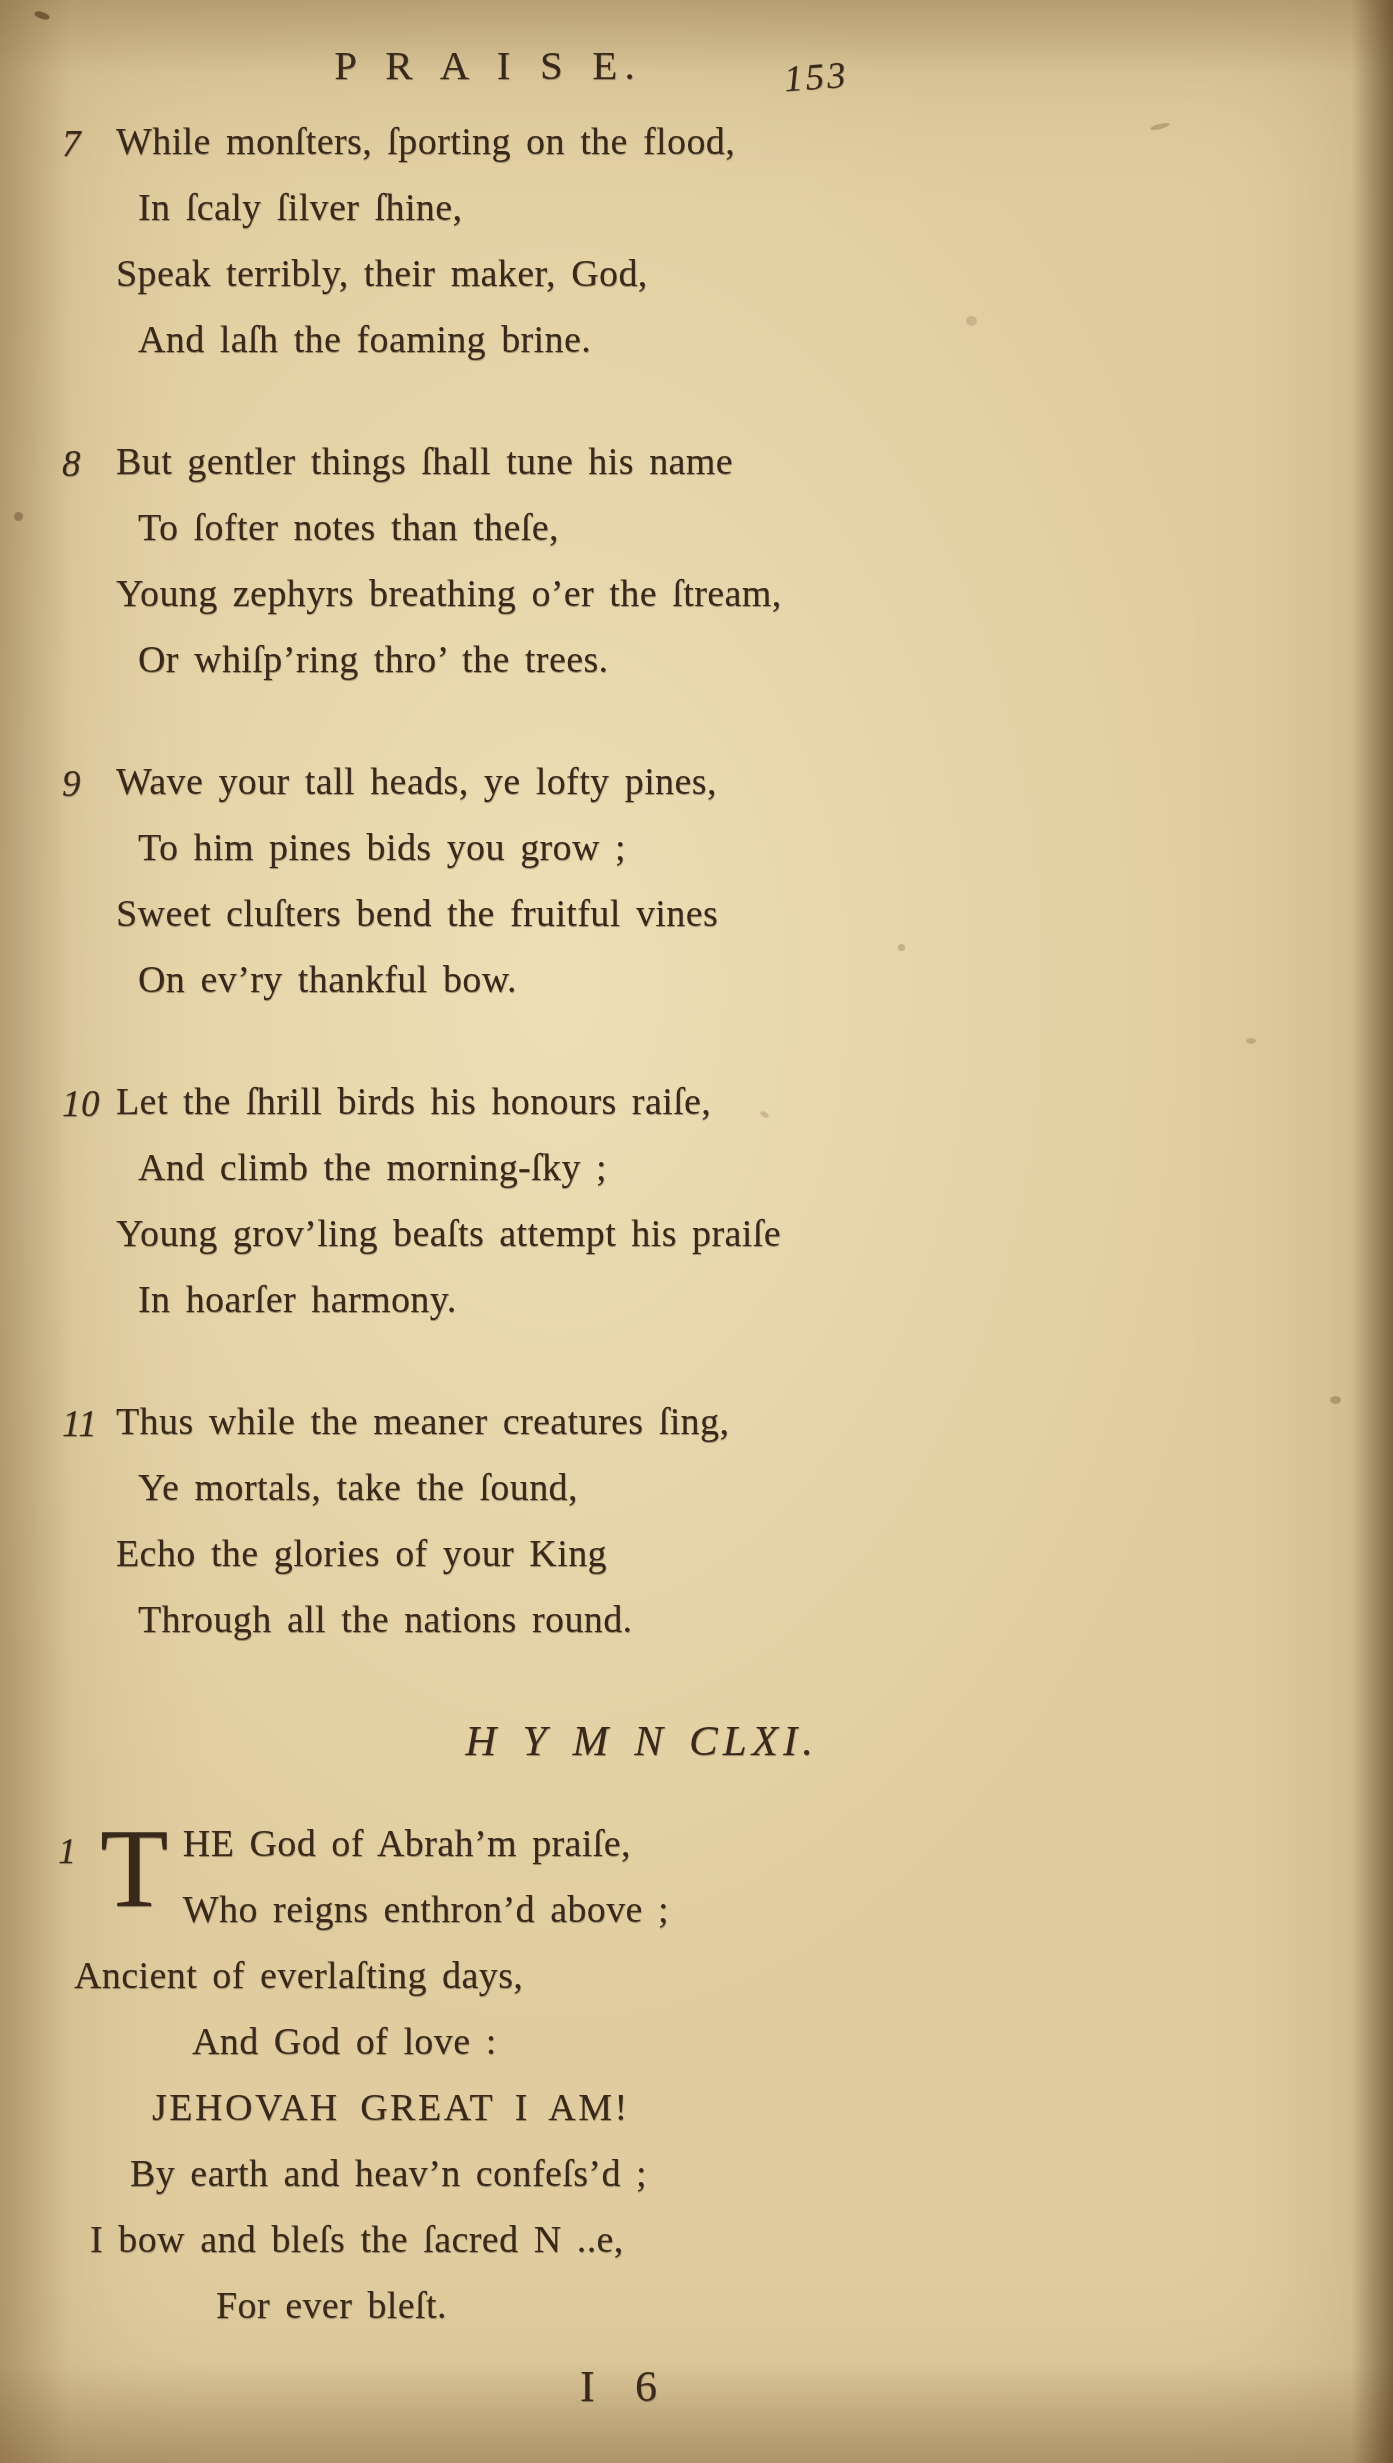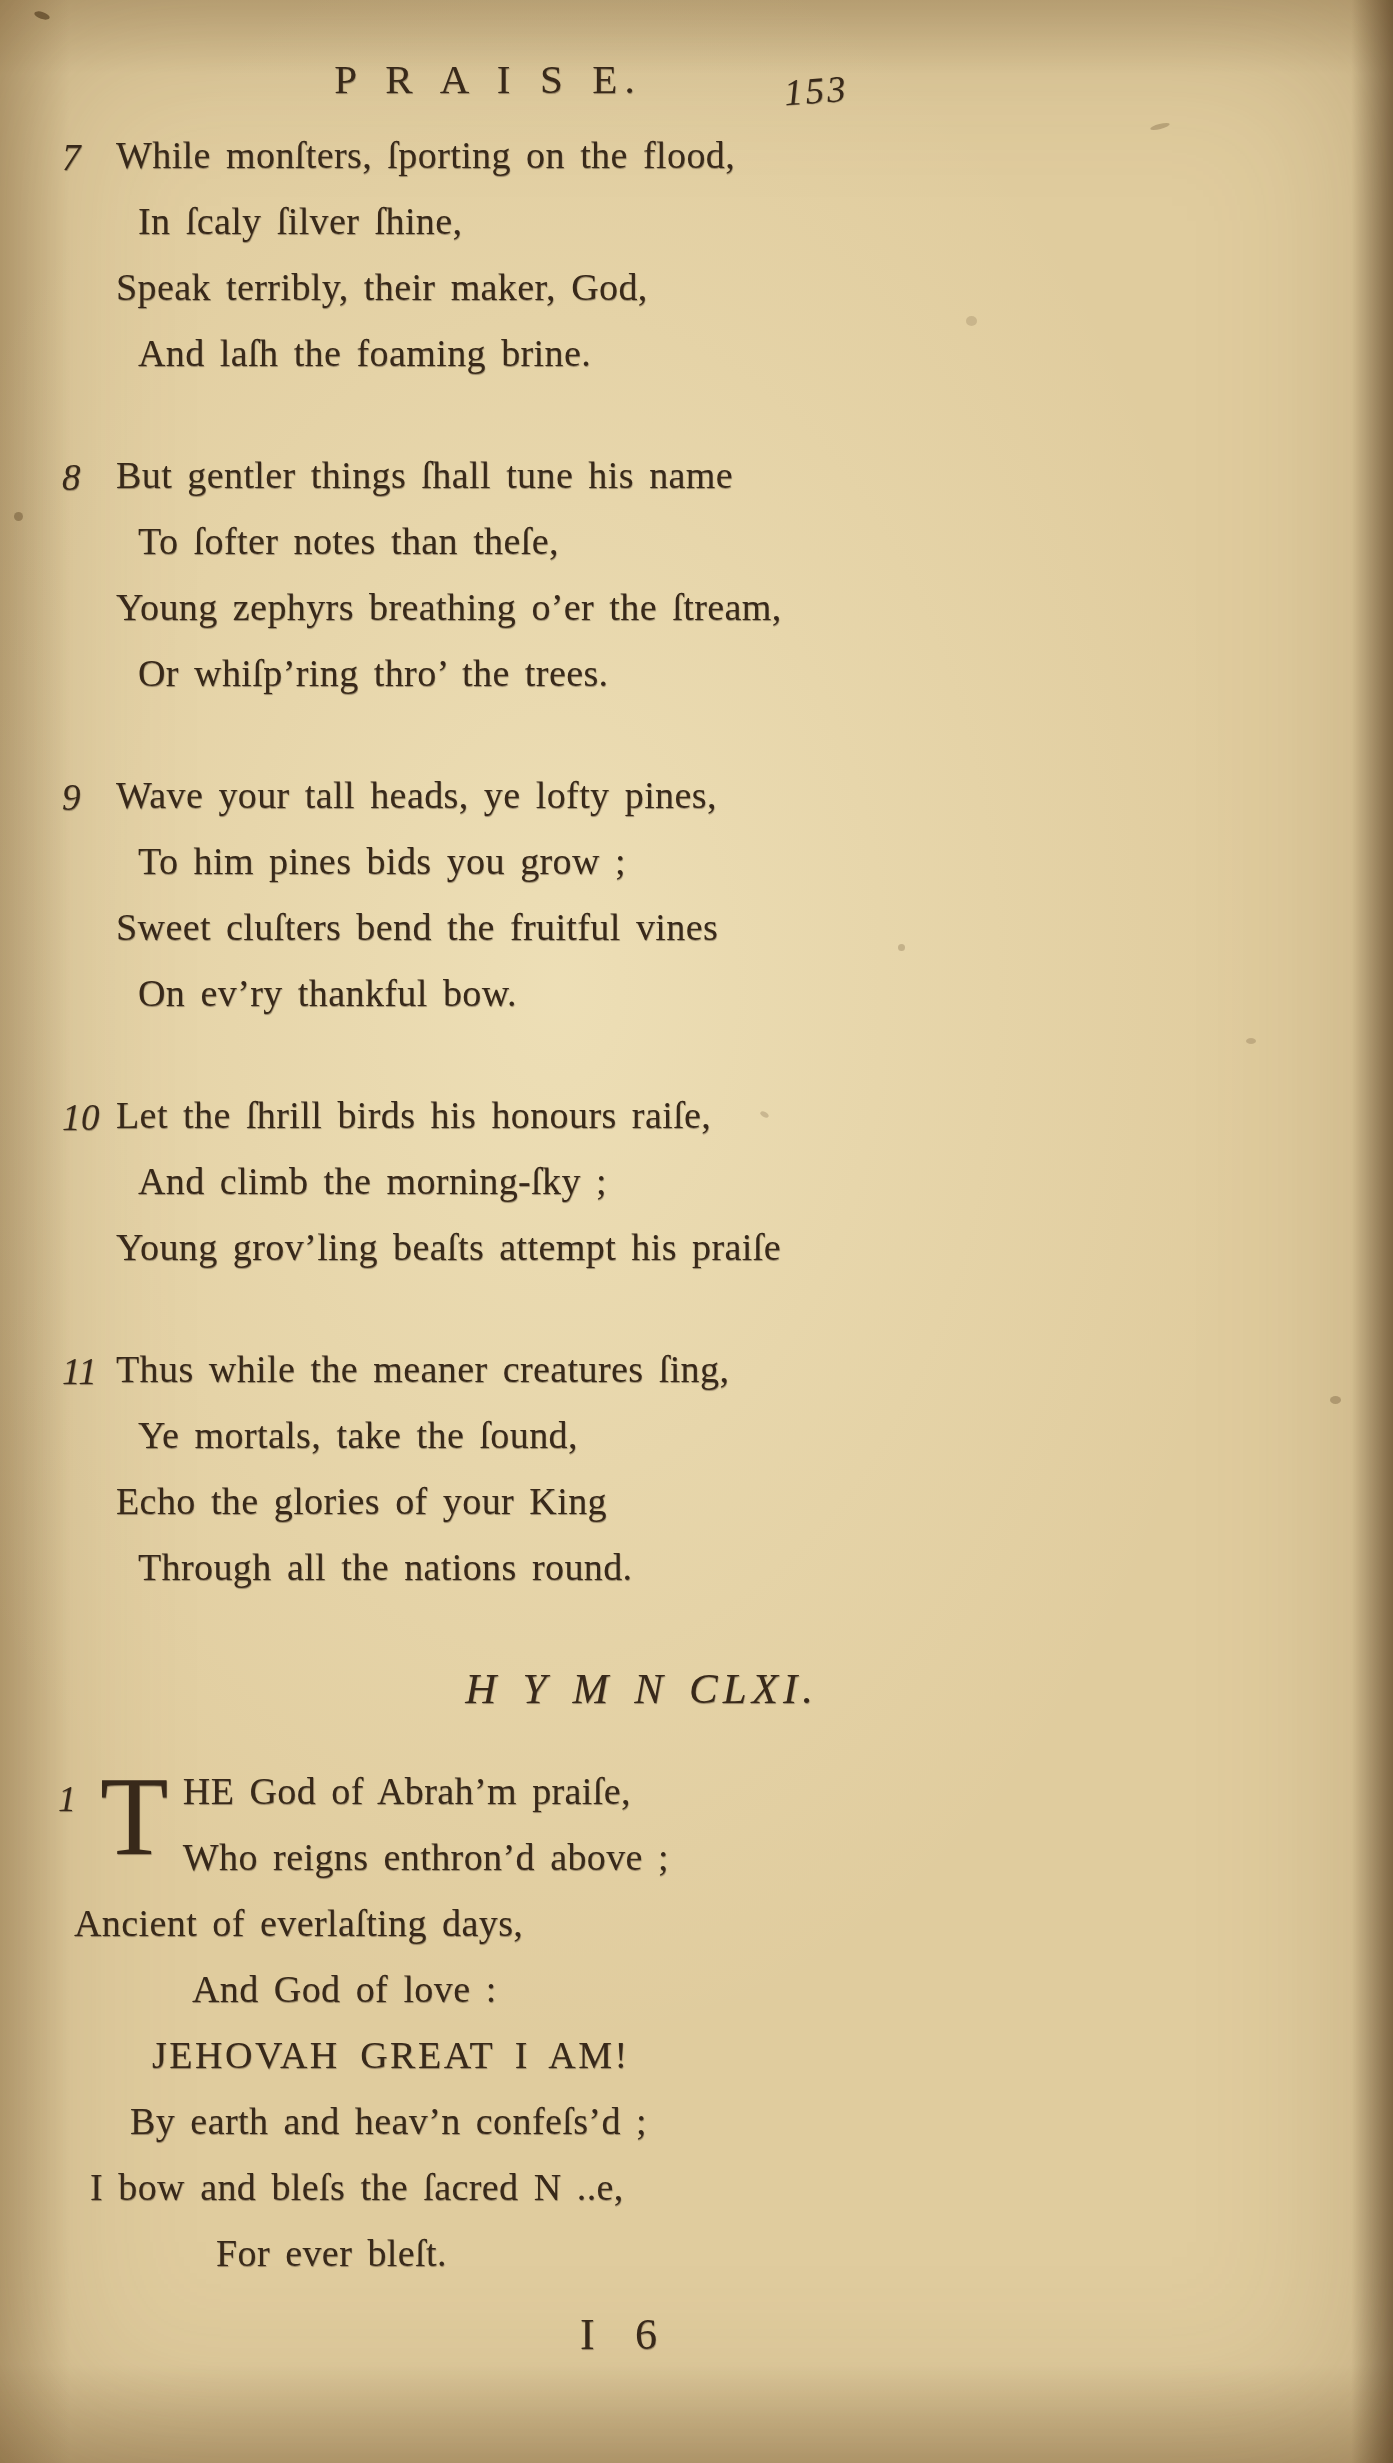--- a/index.html
+++ b/index.html
@@ -18,21 +18,21 @@
       linear-gradient(to left, rgba(55,32,10,0.55), rgba(55,32,10,0) 3%),
       linear-gradient(to right, rgba(100,68,28,0.28), rgba(100,68,28,0) 5%),
       linear-gradient(to top, rgba(100,68,28,0.30), rgba(100,68,28,0) 4%),
       linear-gradient(to bottom, rgba(100,68,28,0.22), rgba(100,68,28,0) 3%),
       radial-gradient(ellipse 140% 120% at 48% 46%, rgba(0,0,0,0) 58%, rgba(122,88,42,0.30) 85%, rgba(74,48,18,0.55) 100%);
     box-shadow: inset 0 0 160px 30px rgba(105,72,30,0.25);
   }
   .content {
     position: absolute;
     left: 58px;
-    top: 46px;
+    top: 32px;
     width: 800px;
     font-size: 38px;
     line-height: 66px;
     letter-spacing: 0.4px;
     word-spacing: 0.14em;
     text-shadow: 0.5px 0.6px 0.8px rgba(56,41,26,0.45);
   }
   .header { position: relative; height: 76px; }
   .running-title {
     text-align: center;
@@ -144,20 +144,21 @@
       <div class="line ind">To him pines bids you grow ;</div>
       <div class="line">Sweet cluſters bend the fruitful vines</div>
       <div class="line ind">On ev’ry thankful bow.</div>
     </div>
 
     <div class="verse">
       <span class="vnum">10</span>
       <div class="line">Let the ſhrill birds his honours raiſe,</div>
       <div class="line ind">And climb the morning-ſky ;</div>
       <div class="line">Young grov’ling beaſts attempt his praiſe</div>
+      <div class="line ind">In hoarſer harmony.</div>
     </div>
 
     <div class="verse">
       <span class="vnum">11</span>
       <div class="line">Thus while the meaner creatures ſing,</div>
       <div class="line ind">Ye mortals, take the ſound,</div>
       <div class="line">Echo the glories of your King</div>
       <div class="line ind">Through all the nations round.</div>
     </div>
 

